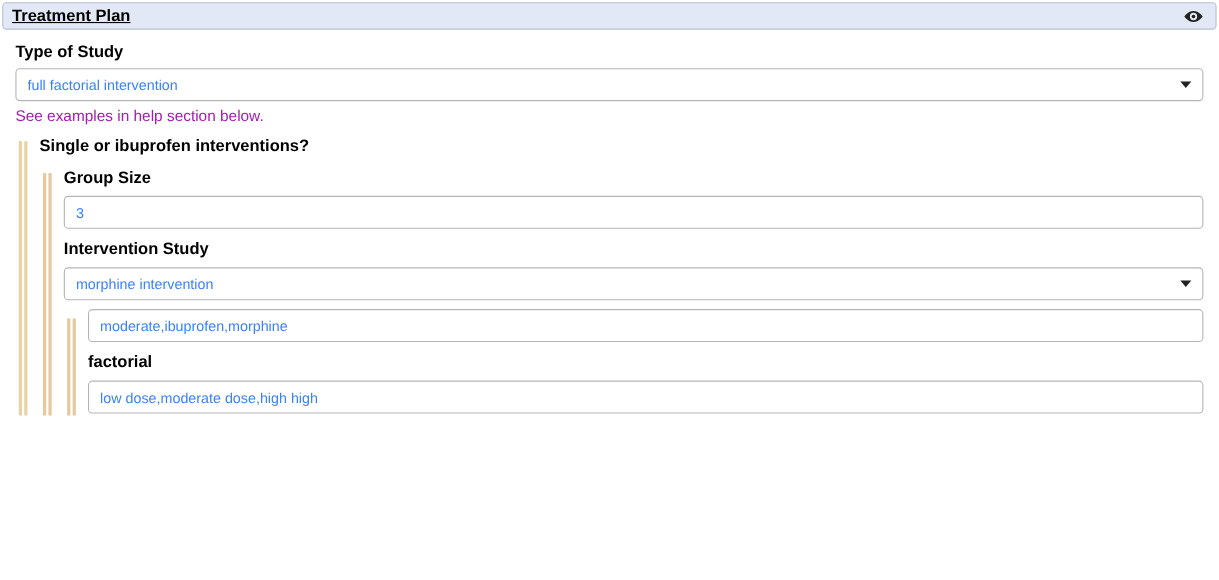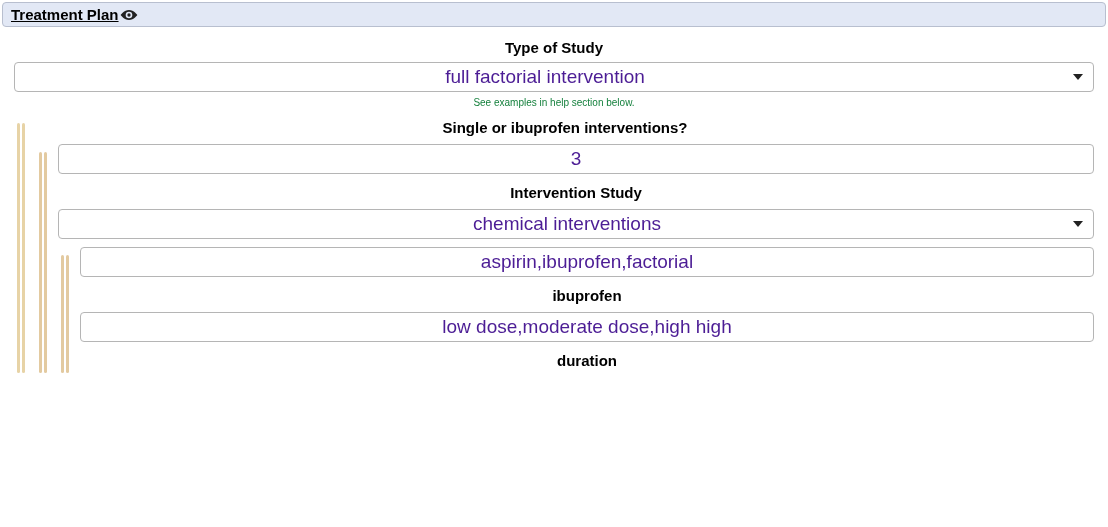--- a/index.html
+++ b/index.html
@@ -12,71 +12,72 @@
     background: #fff;
     width: 1108px;
   }
   .panel-header {
     background: #e2e8f5;
     border: 1px solid #b8bfcf;
     border-radius: 4px;
     padding: 3px 10px 3px 8px;
     display: flex;
     align-items: center;
+    justify-content: space-between;
     margin: 2px;
   }
   .panel-title {
     font-weight: bold;
     text-decoration: underline;
     font-size: 15px;
   }
   .eye-icon {
     display: inline-flex;
     align-items: center;
   }
   .eye-icon svg { width: 20px; height: 14px; }
   .label {
     font-weight: bold;
     font-size: 15px;
     padding: 6px 0 4px 0;
   }
   .helper {
-    color: #15803d;
-    font-size: 10px;
+    color: #a21caf;
+    font-size: 14px;
     padding: 3px 0 3px 0;
   }
   .field-row {
     padding: 2px 0;
   }
   .select-wrap, .input-wrap {
     border: 1px solid #b5b5b5;
     border-radius: 4px;
     background: #fff;
     display: flex;
     align-items: center;
     height: 30px;
     padding: 0 10px;
     position: relative;
   }
   .select-wrap .value, .input-wrap .value {
     flex: 1 1 auto;
-    color: #4c1d95;
-    font-size: 19px;
+    color: #3b82f6;
+    font-size: 13px;
     white-space: nowrap;
     overflow: hidden;
   }
   .caret {
     width: 0; height: 0;
     border-left: 5px solid transparent;
     border-right: 5px solid transparent;
     border-top: 6px solid #222;
     margin-left: 8px;
   }
   
-  .content-l0 { padding: 4px 14px 0 14px; text-align: center; }
+  .content-l0 { padding: 4px 14px 0 14px; }
   .content-l1 { padding: 2px 0 0 22px; position: relative; }
   .content-l2 { padding: 2px 0 0 22px; position: relative; }
   .content-l3 { padding: 2px 0 0 22px; position: relative; }
 
   
   .guide {
     position: absolute;
     top: 12px;
     bottom: 0;
     left: 3px;
@@ -132,48 +133,48 @@
   <div class="helper">See examples in help section below.</div>
 
   <div class="content-l1">
     <span class="guide"></span>
 
     <div class="label">Single or ibuprofen interventions?</div>
 
     <div class="content-l2">
       <span class="guide"></span>
 
+      <div class="label block">Group Size</div>
       <div class="field-row block">
         <div class="input-wrap">
           <span class="value">3</span>
         </div>
       </div>
 
       <div class="label block">Intervention Study</div>
       <div class="field-row block">
         <div class="select-wrap">
-          <span class="value">chemical interventions</span>
+          <span class="value">morphine intervention</span>
           <span class="caret"></span>
         </div>
       </div>
 
       <div class="content-l3">
         <span class="guide"></span>
 
         <div class="field-row block">
           <div class="input-wrap">
-            <span class="value">aspirin,ibuprofen,factorial</span>
+            <span class="value">moderate,ibuprofen,morphine</span>
           </div>
         </div>
 
-        <div class="label block">ibuprofen</div>
+        <div class="label block">factorial</div>
         <div class="field-row block">
           <div class="input-wrap">
             <span class="value">low dose,moderate dose,high high</span>
           </div>
         </div>
 
-        <div class="label block">duration</div>
 
       </div>
     </div>
   </div>
 </div>
 
 </body></html>

